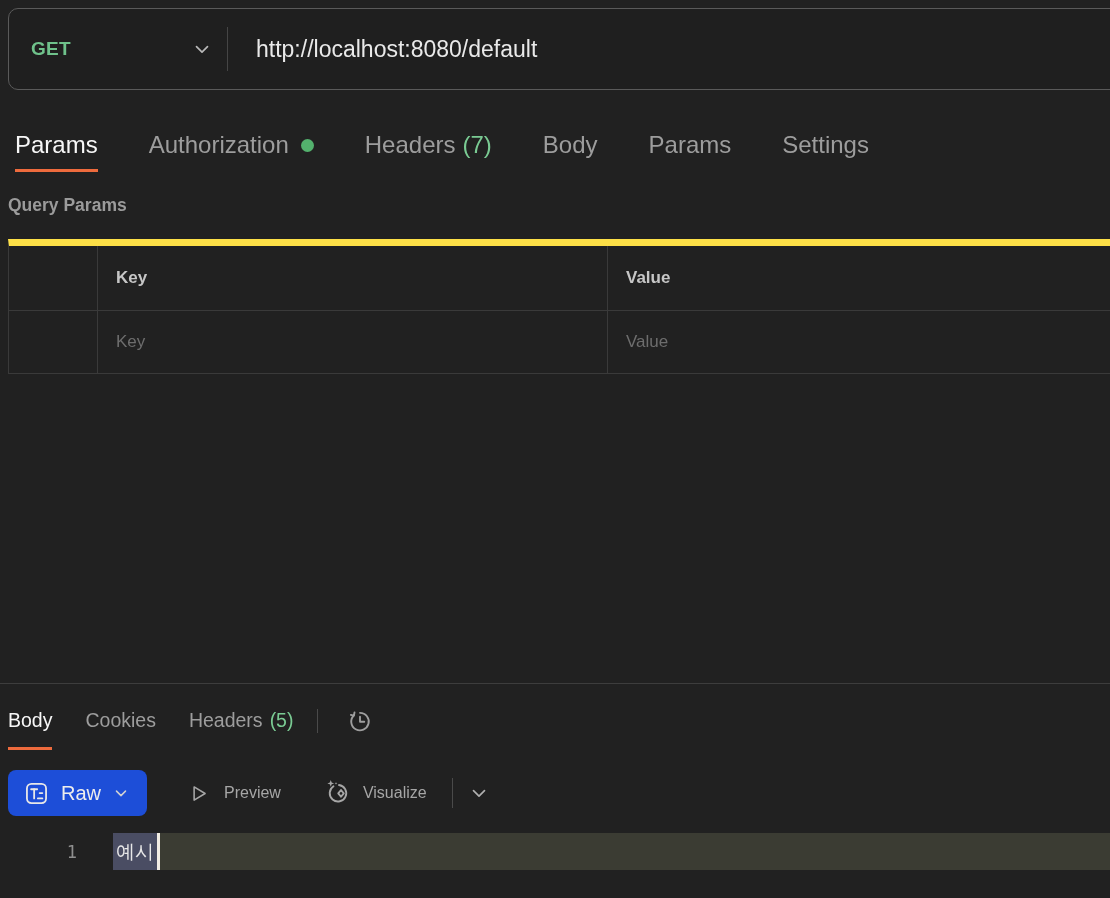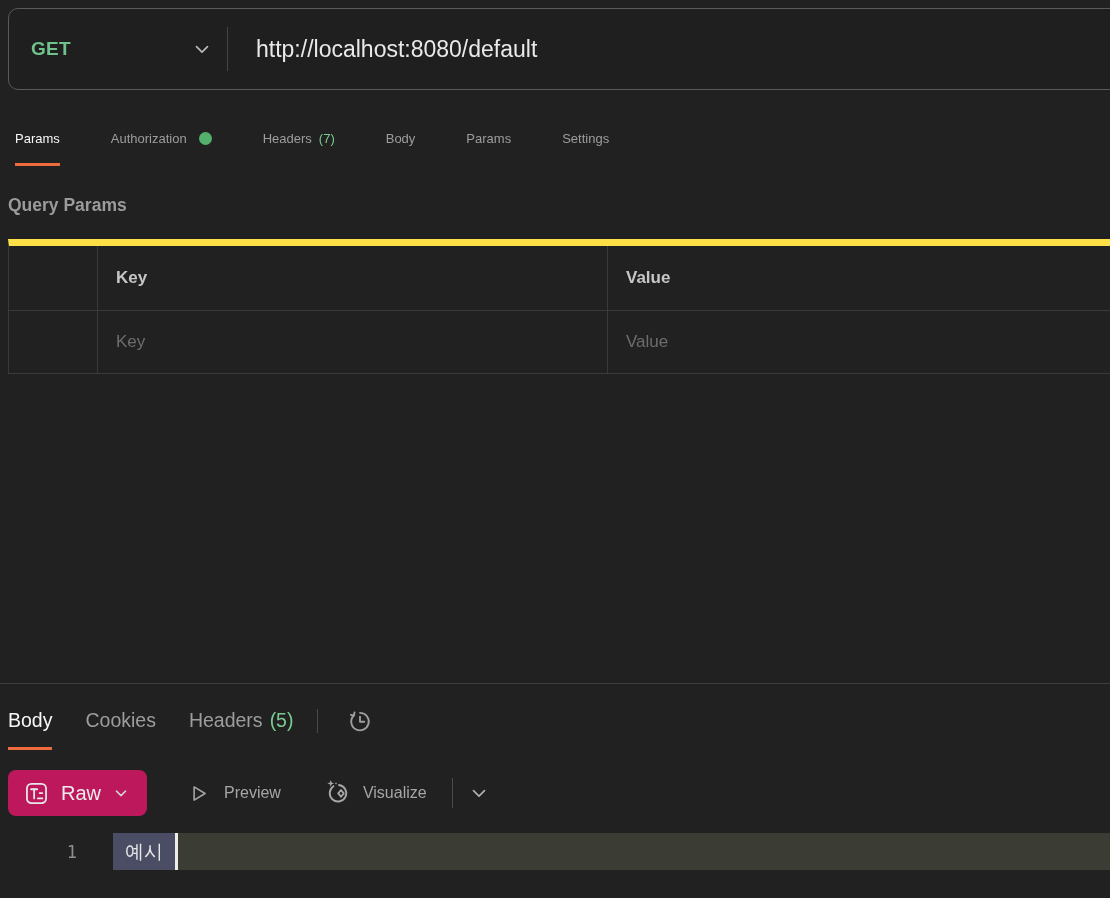--- a/index.html
+++ b/index.html
@@ -11,21 +11,21 @@
     border:1px solid #5a5a5a;border-radius:10px;display:flex;align-items:center;background:#1f1f1f;}
   .method-box{width:218px;height:100%;display:flex;align-items:center;
     padding-left:22px;box-sizing:border-box;cursor:pointer;gap:20px;}
   .method-label{color:#6fc28b;font-weight:bold;font-size:19px;letter-spacing:.3px;}
   .method-chevron{margin-left:auto;margin-right:14px;display:flex;}
   .vdiv-url{width:1px;height:44px;background:#454545;}
   .url-text{margin-left:28px;color:#e9e9e9;font-size:23px;}
 
   
   .req-tabs{position:absolute;top:131px;left:15px;display:flex;gap:51px;}
-  .tab{font-size:13px;color:#9d9d9d;padding-bottom:17px;border-bottom:3px solid transparent;
+  .tab{font-size:24px;color:#9d9d9d;padding-bottom:10px;border-bottom:3px solid transparent;
     display:flex;align-items:center;cursor:pointer;}
   .tab.active{color:#f7f7f7;border-bottom-color:#ee6b3d;}
   .tab .count{color:#7acb93;margin-left:7px;}
   .tab .dot{width:13px;height:13px;border-radius:50%;background:#53b16d;margin-left:12px;display:inline-block;}
 
   
   .qp-title{position:absolute;top:195px;left:8px;font-size:17.5px;font-weight:bold;color:#9b9b9b;}
   .qp-table{position:absolute;top:239px;left:8px;width:1102px;
     border-top:7px solid #fde047;border-left:1px solid #3a3a3a;box-sizing:border-box;}
   .qp-row{display:flex;border-bottom:1px solid #3a3a3a;}
@@ -40,38 +40,38 @@
 
   
   .resp-sep{position:absolute;top:683px;left:0;width:1110px;height:1px;background:#3d3d3d;}
   .resp-tabs{position:absolute;top:709px;left:8px;display:flex;gap:33px;align-items:flex-start;}
   .resp-tabs .tab{padding-bottom:15px;font-size:19.5px;}
   .resp-vdiv{width:1px;height:24px;background:#4a4a4a;margin-left:-9px;margin-top:0;}
   .history-btn{margin-left:-6px;margin-top:-3px;cursor:pointer;display:flex;}
 
   
   .view-row{position:absolute;top:770px;left:8px;display:flex;align-items:center;height:46px;}
-  .raw-btn{height:46px;background:#be185d;border-radius:8px;display:flex;align-items:center;
+  .raw-btn{height:46px;background:#1d4ed8;border-radius:8px;display:flex;align-items:center;
     padding:0 17px 0 15px;gap:11px;cursor:pointer;}
   .raw-label{color:#ededed;font-size:20px;}
   .ctrl{display:flex;align-items:center;gap:15px;cursor:pointer;color:#a6a6a6;}
   .ctrl-label{font-size:16px;color:#a6a6a6;}
   .preview-ctrl{margin-left:41px;}
   .visualize-ctrl{margin-left:41px;gap:11px;}
   .view-vdiv{width:1px;height:30px;background:#4a4a4a;margin-left:25px;}
   .view-chevron{margin-left:15px;display:flex;cursor:pointer;}
 
   
   .editor-line{position:absolute;top:833px;left:0;width:1110px;height:37px;display:flex;}
   .gutter{width:113px;display:flex;align-items:center;justify-content:flex-end;
     padding-right:36px;box-sizing:border-box;}
   .line-number{font-family:"DejaVu Sans Mono",monospace;font-size:17px;color:#8f8f8f;}
   .line-content{flex:1;display:flex;align-items:stretch;}
   .selection{background:#4a4d63;color:#e8e8e8;display:flex;align-items:center;
-    font-family:"DejaVu Sans Mono","DejaVu Sans",monospace;font-size:19px;padding:0 12px;}
+    font-family:"DejaVu Sans Mono","DejaVu Sans",monospace;font-size:19px;padding:0 3px;}
   .cursor{width:3px;background:#f2ede4;}
   .active-line-fill{flex:1;background:#3b3c33;}
 
   svg{display:block;}
 </style>
 </head>
 <body>
 
 <div class="screen">
 

